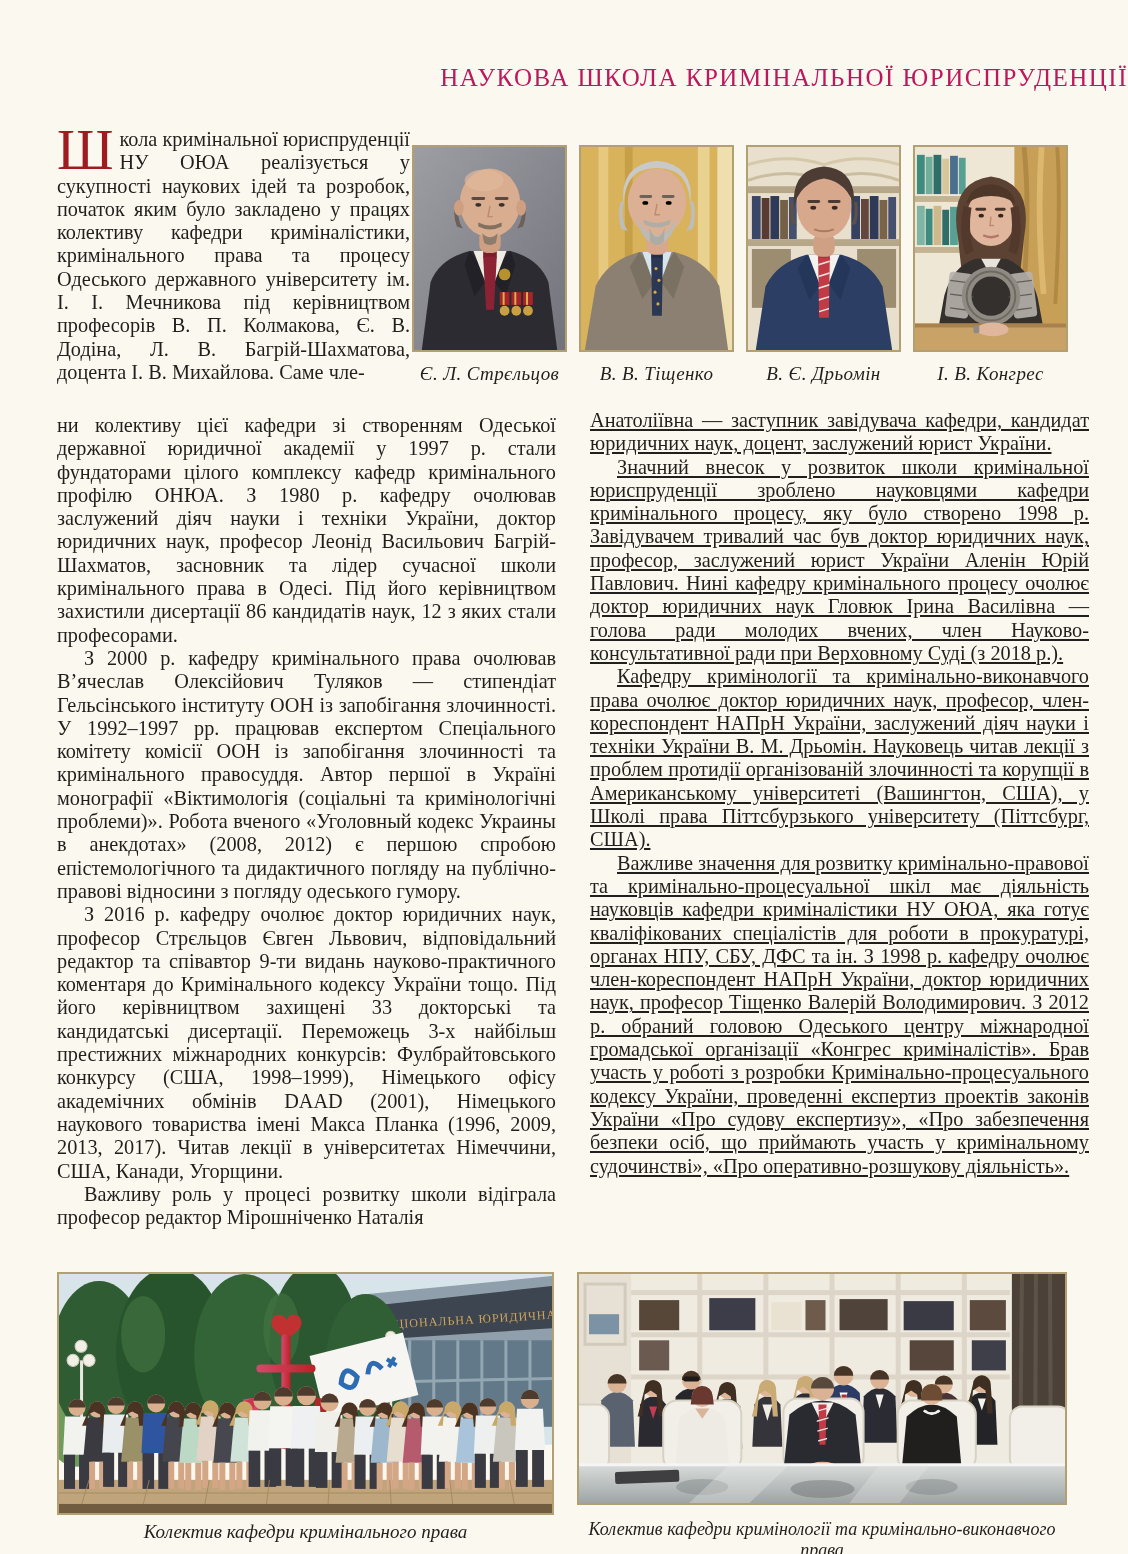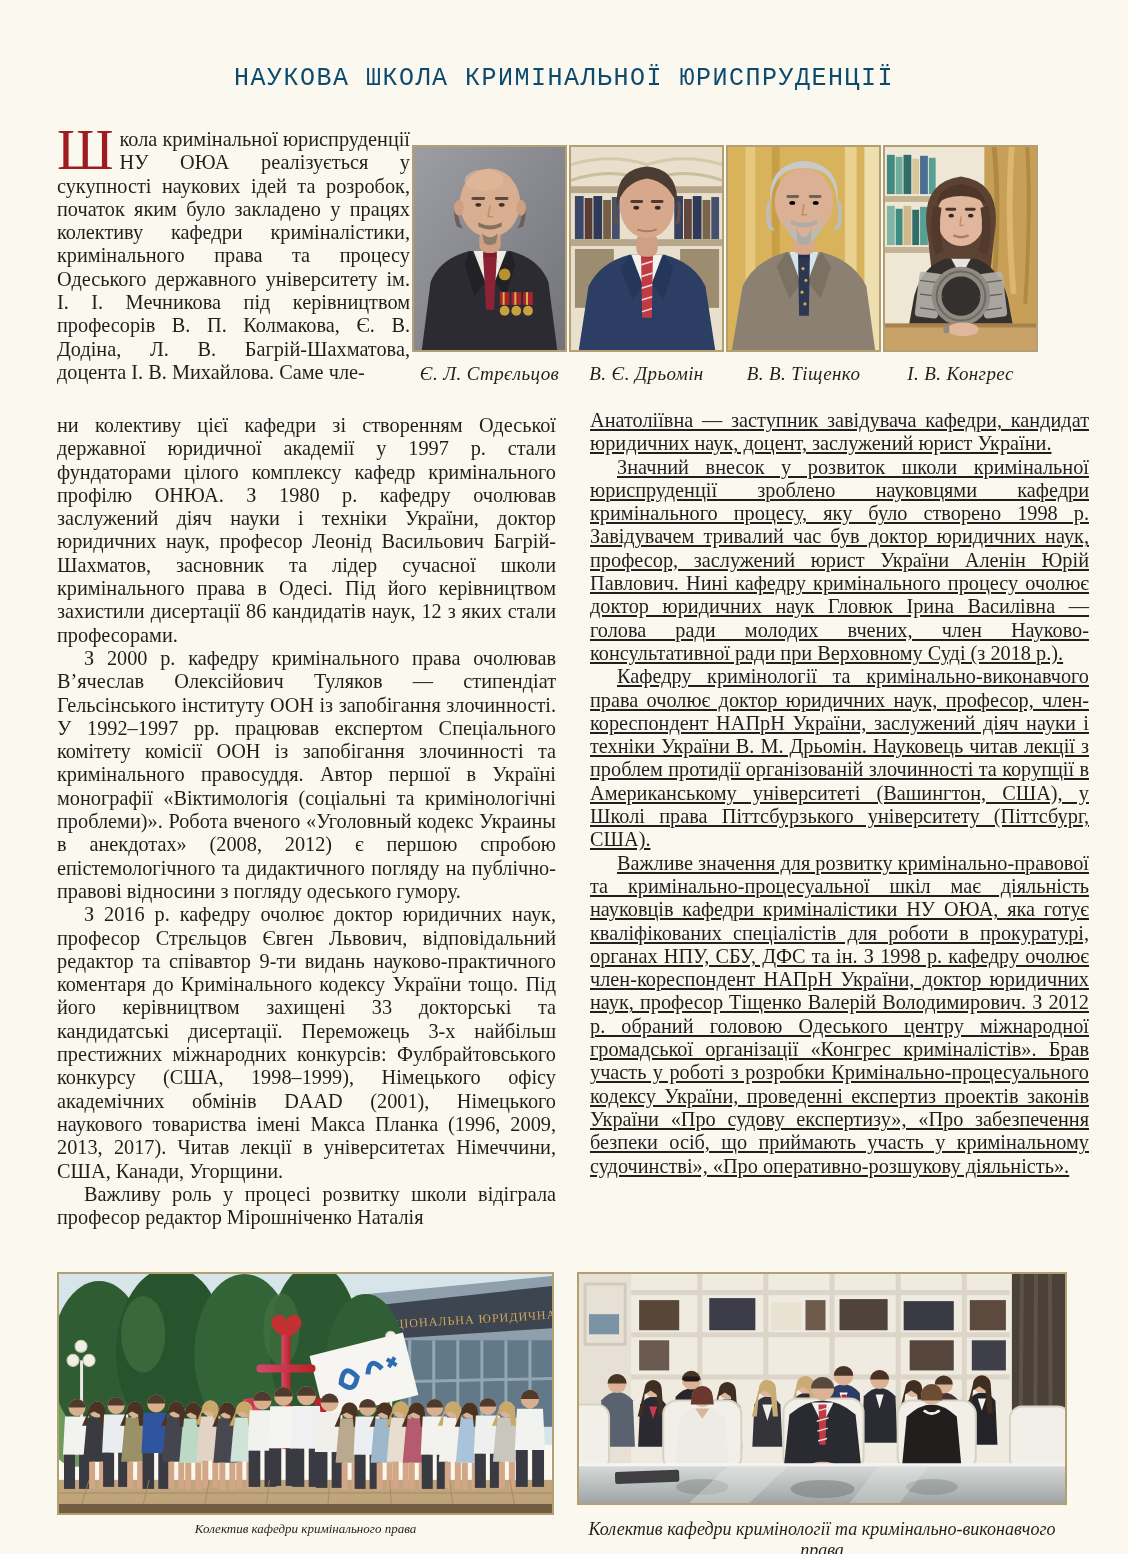--- a/index.html
+++ b/index.html
@@ -4,36 +4,36 @@
 <style>
   html,body{margin:0;padding:0;background:#e9e6de;}
   #page{
     position:relative;width:1128px;height:1554px;margin:0 auto;
     background:#fbf8f0;color:#211f1c;
     font-family:"Liberation Serif","DejaVu Serif",serif;
     overflow:hidden;
   }
   #page-title{
     position:absolute;top:64px;left:0;width:1128px;
-    text-align:center;font-size:25px;letter-spacing:1.5px;
-    color:#0c4a6e;font-weight:normal;margin:0;font-family:Liberation Mono, monospace;
+    text-align:right;font-size:25px;letter-spacing:1.5px;
+    color:#be185d;font-weight:normal;margin:0;
   }
   .bodytext{font-size:20.3px;line-height:23.3px;text-align:justify;}
   #intro{position:absolute;left:57px;top:128px;width:353px;}
   .dropcap{
     float:left;font-size:56px;line-height:45px;height:45px;
     color:#9e1c1f;padding-right:6px;
   }
   #col-left{position:absolute;left:57px;top:414px;width:499px;}
   #col-right{position:absolute;left:590px;top:409px;width:499px;text-decoration:underline;}
   .bodytext p{margin:0;}
   .bodytext p.ind{text-indent:27px;}
   #portraits{
     position:absolute;left:412px;top:145px;width:659px;
-    display:flex;gap:2px;
+    display:flex;gap:12px;
   }
   .pcard{width:155px;}
   .pframe{
     width:155px;height:207px;box-sizing:border-box;
     border:2px solid #b3a072;box-shadow:inset 0 0 0 1px #fdfcf8;
     overflow:hidden;
   }
   .pframe svg{display:block;width:100%;height:100%;}
   .pcaption{
     margin-top:11px;text-align:center;font-style:italic;
@@ -42,21 +42,21 @@
   .gframe{
     position:absolute;box-sizing:border-box;
     border:2px solid #b3a072;box-shadow:inset 0 0 0 1px #fdfcf8;
     overflow:hidden;
   }
   #photo-left{left:57px;top:1272px;width:497px;height:243px;}
   #photo-right{left:577px;top:1272px;width:490px;height:233px;}
   .gframe svg{display:block;width:100%;height:100%;}
   .gcaption{
     position:absolute;text-align:center;font-style:italic;
-    font-size:13px;
+    font-size:19px;
   }
   #cap-left{left:57px;top:1521px;width:497px;}
   #cap-right{left:567px;top:1519px;width:510px;font-size:18px;}
 </style>
 </head>
 <body>
 
 <div id="page">
 
   <h1 id="page-title">НАУКОВА ШКОЛА КРИМІНАЛЬНОЇ ЮРИСПРУДЕНЦІЇ</h1>
@@ -105,20 +105,56 @@
             <rect x="112" y="148" width="10" height="13" fill="#a8242a"></rect>
               <rect x="115" y="148" width="2" height="13" fill="#d9b24a"></rect>
             <circle cx="93" cy="167" r="5" fill="#c9a23f"></circle>
               <circle cx="105" cy="167" r="5" fill="#c9a23f"></circle>
               <circle cx="117" cy="167" r="5" fill="#c9a23f"></circle>
             <circle cx="93" cy="130" r="6" fill="#b8912f"></circle>
           </g>
         </svg>
       </div>
       <figcaption class="pcaption">Є. Л.  Стрєльцов</figcaption>
+    </figure>
+
+    <figure class="pcard" style="margin:0">
+      <div class="pframe">
+        <svg viewBox="0 0 155 207" preserveAspectRatio="none">
+          <rect width="155" height="207" fill="#d8b35c"></rect>
+          <rect x="18" width="10" height="207" fill="#e6c97e"></rect>
+          <rect x="45" width="8" height="207" fill="#c79f46"></rect>
+          <rect x="120" width="12" height="207" fill="#e9d190"></rect>
+          <rect x="140" width="15" height="207" fill="#efdfae"></rect>
+          <path d="M4,207 L15,142 Q27,116 60,107 L96,107 Q129,116 142,142 L151,207 Z" fill="#8b8072"></path>
+          <path d="M60,107 L79,133 L63,155 L50,122 Z" fill="#7b7163"></path>
+          <path d="M96,107 L79,133 L95,155 L106,122 Z" fill="#7b7163"></path>
+          <polygon points="63,107 93,107 78,148" fill="#d6e4ec"></polygon>
+          <rect x="72" y="107" width="12" height="8" rx="2" fill="#242e48"></rect>
+          <polygon points="72,113 84,113 83,172 73,172" fill="#2c3753"></polygon>
+          <circle cx="77" cy="124" r="1.6" fill="#d9aa4c"></circle>
+            <circle cx="80" cy="136" r="1.6" fill="#d9aa4c"></circle>
+          <circle cx="76" cy="148" r="1.6" fill="#d9aa4c"></circle>
+            <circle cx="79" cy="160" r="1.6" fill="#d9aa4c"></circle>
+          <rect x="67" y="86" width="22" height="24" rx="8" fill="#d8a88c"></rect>
+          <ellipse cx="78" cy="56" rx="30" ry="34" fill="#dcb094"></ellipse>
+          <path d="M44,60 Q38,18 78,14 Q118,18 112,60 Q112,34 96,25 Q78,18 60,25 Q44,34 44,60 Z" fill="#c9c9c9"></path>
+          <path d="M44,56 q-4,18 4,30 l-7,-3 q-4,-16 0,-28 z" fill="#bdbdbd"></path>
+          <path d="M112,56 q4,18 -4,30 l7,-3 q4,-16 0,-28 z" fill="#bdbdbd"></path>
+          <rect x="60" y="49" width="13" height="3" rx="1.5" fill="#6b625a"></rect>
+          <rect x="83" y="49" width="13" height="3" rx="1.5" fill="#6b625a"></rect>
+          <ellipse cx="66" cy="57" rx="3" ry="2" fill="#3a323"></ellipse>
+          <ellipse cx="90" cy="57" rx="3" ry="2" fill="#3a323"></ellipse>
+          <path d="M78,58 L76,69 L81,69" stroke="#c08a6d" stroke-width="1.5" fill="none"></path>
+          <path d="M64,74 Q78,81 92,74 L91,79 Q78,85 65,79 Z" fill="#b0ada7"></path>
+          <path d="M58,72 Q60,95 78,100 Q96,95 98,72 Q92,88 78,90 Q64,88 58,72 Z" fill="#bdbab4"></path>
+          <path d="M70,82 Q78,102 86,82 L85,96 Q78,104 71,96 Z" fill="#aeaba5"></path>
+        </svg>
+      </div>
+      <figcaption class="pcaption">В. В.  Тіщенко</figcaption>
     </figure>
 
     <figure class="pcard" style="margin:0">
       <div class="pframe">
         <svg viewBox="0 0 155 207" preserveAspectRatio="none">
           <defs>
             <clipPath id="tie3">
                 <polygon points="72,113 84,113 83,174 73,174"></polygon>
               </clipPath>
           </defs>
@@ -161,56 +197,20 @@
           <path d="M109,56 q2,14 -3,24 l5,-2 q3,-12 1,-22 z" fill="#5c5049"></path>
           <rect x="61" y="54" width="13" height="3" rx="1.5" fill="#4a3a32"></rect>
           <rect x="82" y="54" width="13" height="3" rx="1.5" fill="#4a3a32"></rect>
           <ellipse cx="67" cy="62" rx="3" ry="2" fill="#352a24"></ellipse>
           <ellipse cx="89" cy="62" rx="3" ry="2" fill="#352a24"></ellipse>
           <path d="M78,63 L76,74 L81,74" stroke="#b98callow" stroke-width="1.5" fill="none"></path>
           <path d="M68,84 Q78,88 88,84" stroke="#a87a60" stroke-width="2" fill="none"></path>
         </svg>
       </div>
       <figcaption class="pcaption">В. Є.  Дрьомін</figcaption>
-    </figure>
-
-    <figure class="pcard" style="margin:0">
-      <div class="pframe">
-        <svg viewBox="0 0 155 207" preserveAspectRatio="none">
-          <rect width="155" height="207" fill="#d8b35c"></rect>
-          <rect x="18" width="10" height="207" fill="#e6c97e"></rect>
-          <rect x="45" width="8" height="207" fill="#c79f46"></rect>
-          <rect x="120" width="12" height="207" fill="#e9d190"></rect>
-          <rect x="140" width="15" height="207" fill="#efdfae"></rect>
-          <path d="M4,207 L15,142 Q27,116 60,107 L96,107 Q129,116 142,142 L151,207 Z" fill="#8b8072"></path>
-          <path d="M60,107 L79,133 L63,155 L50,122 Z" fill="#7b7163"></path>
-          <path d="M96,107 L79,133 L95,155 L106,122 Z" fill="#7b7163"></path>
-          <polygon points="63,107 93,107 78,148" fill="#d6e4ec"></polygon>
-          <rect x="72" y="107" width="12" height="8" rx="2" fill="#242e48"></rect>
-          <polygon points="72,113 84,113 83,172 73,172" fill="#2c3753"></polygon>
-          <circle cx="77" cy="124" r="1.6" fill="#d9aa4c"></circle>
-            <circle cx="80" cy="136" r="1.6" fill="#d9aa4c"></circle>
-          <circle cx="76" cy="148" r="1.6" fill="#d9aa4c"></circle>
-            <circle cx="79" cy="160" r="1.6" fill="#d9aa4c"></circle>
-          <rect x="67" y="86" width="22" height="24" rx="8" fill="#d8a88c"></rect>
-          <ellipse cx="78" cy="56" rx="30" ry="34" fill="#dcb094"></ellipse>
-          <path d="M44,60 Q38,18 78,14 Q118,18 112,60 Q112,34 96,25 Q78,18 60,25 Q44,34 44,60 Z" fill="#c9c9c9"></path>
-          <path d="M44,56 q-4,18 4,30 l-7,-3 q-4,-16 0,-28 z" fill="#bdbdbd"></path>
-          <path d="M112,56 q4,18 -4,30 l7,-3 q4,-16 0,-28 z" fill="#bdbdbd"></path>
-          <rect x="60" y="49" width="13" height="3" rx="1.5" fill="#6b625a"></rect>
-          <rect x="83" y="49" width="13" height="3" rx="1.5" fill="#6b625a"></rect>
-          <ellipse cx="66" cy="57" rx="3" ry="2" fill="#3a323"></ellipse>
-          <ellipse cx="90" cy="57" rx="3" ry="2" fill="#3a323"></ellipse>
-          <path d="M78,58 L76,69 L81,69" stroke="#c08a6d" stroke-width="1.5" fill="none"></path>
-          <path d="M64,74 Q78,81 92,74 L91,79 Q78,85 65,79 Z" fill="#b0ada7"></path>
-          <path d="M58,72 Q60,95 78,100 Q96,95 98,72 Q92,88 78,90 Q64,88 58,72 Z" fill="#bdbab4"></path>
-          <path d="M70,82 Q78,102 86,82 L85,96 Q78,104 71,96 Z" fill="#aeaba5"></path>
-        </svg>
-      </div>
-      <figcaption class="pcaption">В. В.  Тіщенко</figcaption>
     </figure>
 
     <figure class="pcard" style="margin:0">
       <div class="pframe">
         <svg viewBox="0 0 155 207" preserveAspectRatio="none">
           <rect width="155" height="207" fill="#efe7d6"></rect>
           <g>
             <rect x="2" y="8" width="8" height="40" fill="#3e8c80"></rect>
               <rect x="11" y="10" width="7" height="38" fill="#6fae9c"></rect>
             <rect x="19" y="8" width="8" height="40" fill="#2f6e68"></rect>

